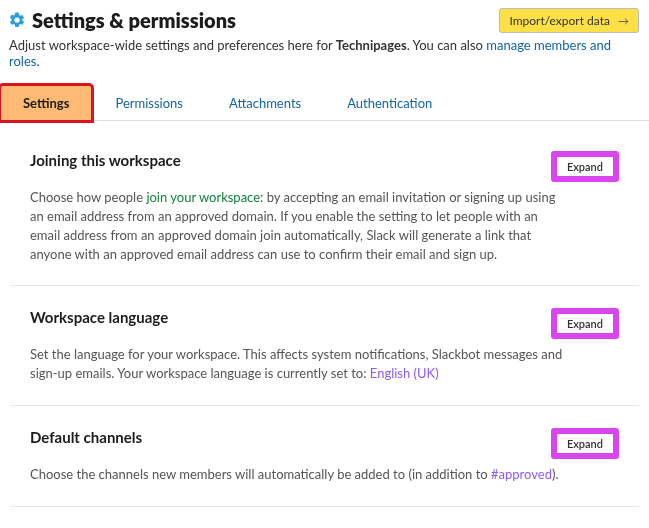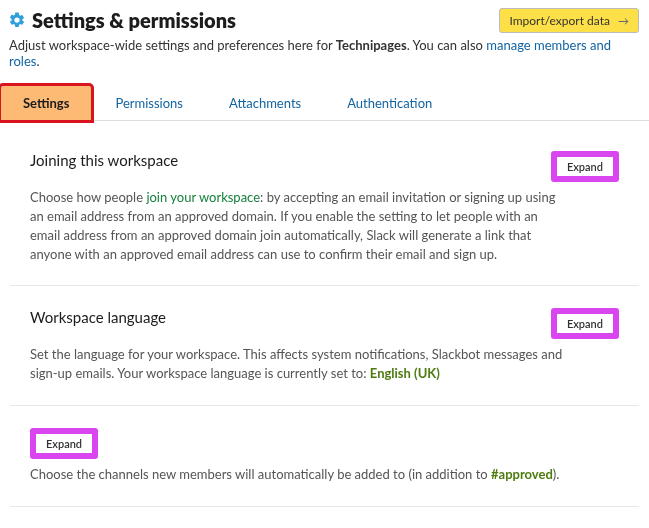--- a/index.html
+++ b/index.html
@@ -71,42 +71,42 @@
       padding: 22px 20px 22px 20px;
       border-bottom: 1px solid #e8e8e8;
     }
     .section:first-child { padding-top: 30px; }
     .section-head {
       display: flex;
       align-items: flex-start;
       justify-content: space-between;
       gap: 14px;
     }
-    .section-title { font-size: 15px; font-weight: 400; color: #1d1c1d; }
+    .section-title { font-size: 15px; font-weight: 700; color: #1d1c1d; }
     .expand-btn {
       border: 6px solid #d946ef;
       background: #fff;
       border-radius: 3px;
       padding: 3px 10px;
       font-size: 11px;
       font-family: inherit;
       font-weight: 600;
       color: #333;
       cursor: pointer;
       flex-shrink: 0;
     }
     .section-desc {
       margin-top: 6px;
       font-size: 13px;
       line-height: 1.45;
       color: #555;
       max-width: 540px;
     }
     .section-desc a { color: #15803d; text-decoration: none; }
-    .section-desc .bold { font-weight: 700; color: #4d7c0f; }
+    .section-desc .bold { font-weight: 400; color: #8b5cf6; }
   </style>
 </head>
 <body>
 
 <div class="header">
   <div class="header-left">
     <svg class="gear-icon" viewBox="0 0 24 24" fill="currentColor">
       <path d="M19.14,12.94a7,7,0,0,0,.05-.94,7,7,0,0,0-.05-.94l2.03-1.58a.5.5,0,0,0,.12-.63l-1.92-3.32a.5.5,0,0,0-.6-.22l-2.39.96a7.07,7.07,0,0,0-1.62-.94l-.36-2.54A.5.5,0,0,0,13.91,2H10.09a.5.5,0,0,0-.49.42L9.24,4.96a7.07,7.07,0,0,0-1.62.94L5.23,4.94a.5.5,0,0,0-.6.22L2.71,8.48a.5.5,0,0,0,.12.63l2.03,1.58a7,7,0,0,0-.05.94,7,7,0,0,0,.05.94L2.83,14.15a.5.5,0,0,0-.12.63l1.92,3.32a.5.5,0,0,0,.6.22l2.39-.96a7.07,7.07,0,0,0,1.62.94l.36,2.54a.5.5,0,0,0,.49.42h3.82a.5.5,0,0,0,.49-.42l.36-2.54a7.07,7.07,0,0,0,1.62-.94l2.39.96a.5.5,0,0,0,.6-.22l1.92-3.32a.5.5,0,0,0-.12-.63ZM12,15.5A3.5,3.5,0,1,1,15.5,12,3.5,3.5,0,0,1,12,15.5Z"></path>
     </svg>
     <h1>Settings &amp; permissions</h1>
@@ -144,20 +144,21 @@
       <div class="section-title">Workspace language</div>
       <button class="expand-btn">Expand</button>
     </div>
     <div class="section-desc">
       <span>Set the language for your workspace. This affects system notifications, Slackbot messages and sign-up emails. Your workspace language is currently set to: </span><span class="bold">English (UK)</span>
     </div>
   </div>
 
   <div class="section">
     <div class="section-head">
+      <div class="section-title">Default channels</div>
       <button class="expand-btn">Expand</button>
     </div>
     <div class="section-desc">
       <span>Choose the channels new members will automatically be added to (in addition to </span><span class="bold">#approved</span><span>).</span>
     </div>
   </div>
 
   <div class="section">
     <div class="section-head">
       <div class="section-title">Display name guidelines</div>

